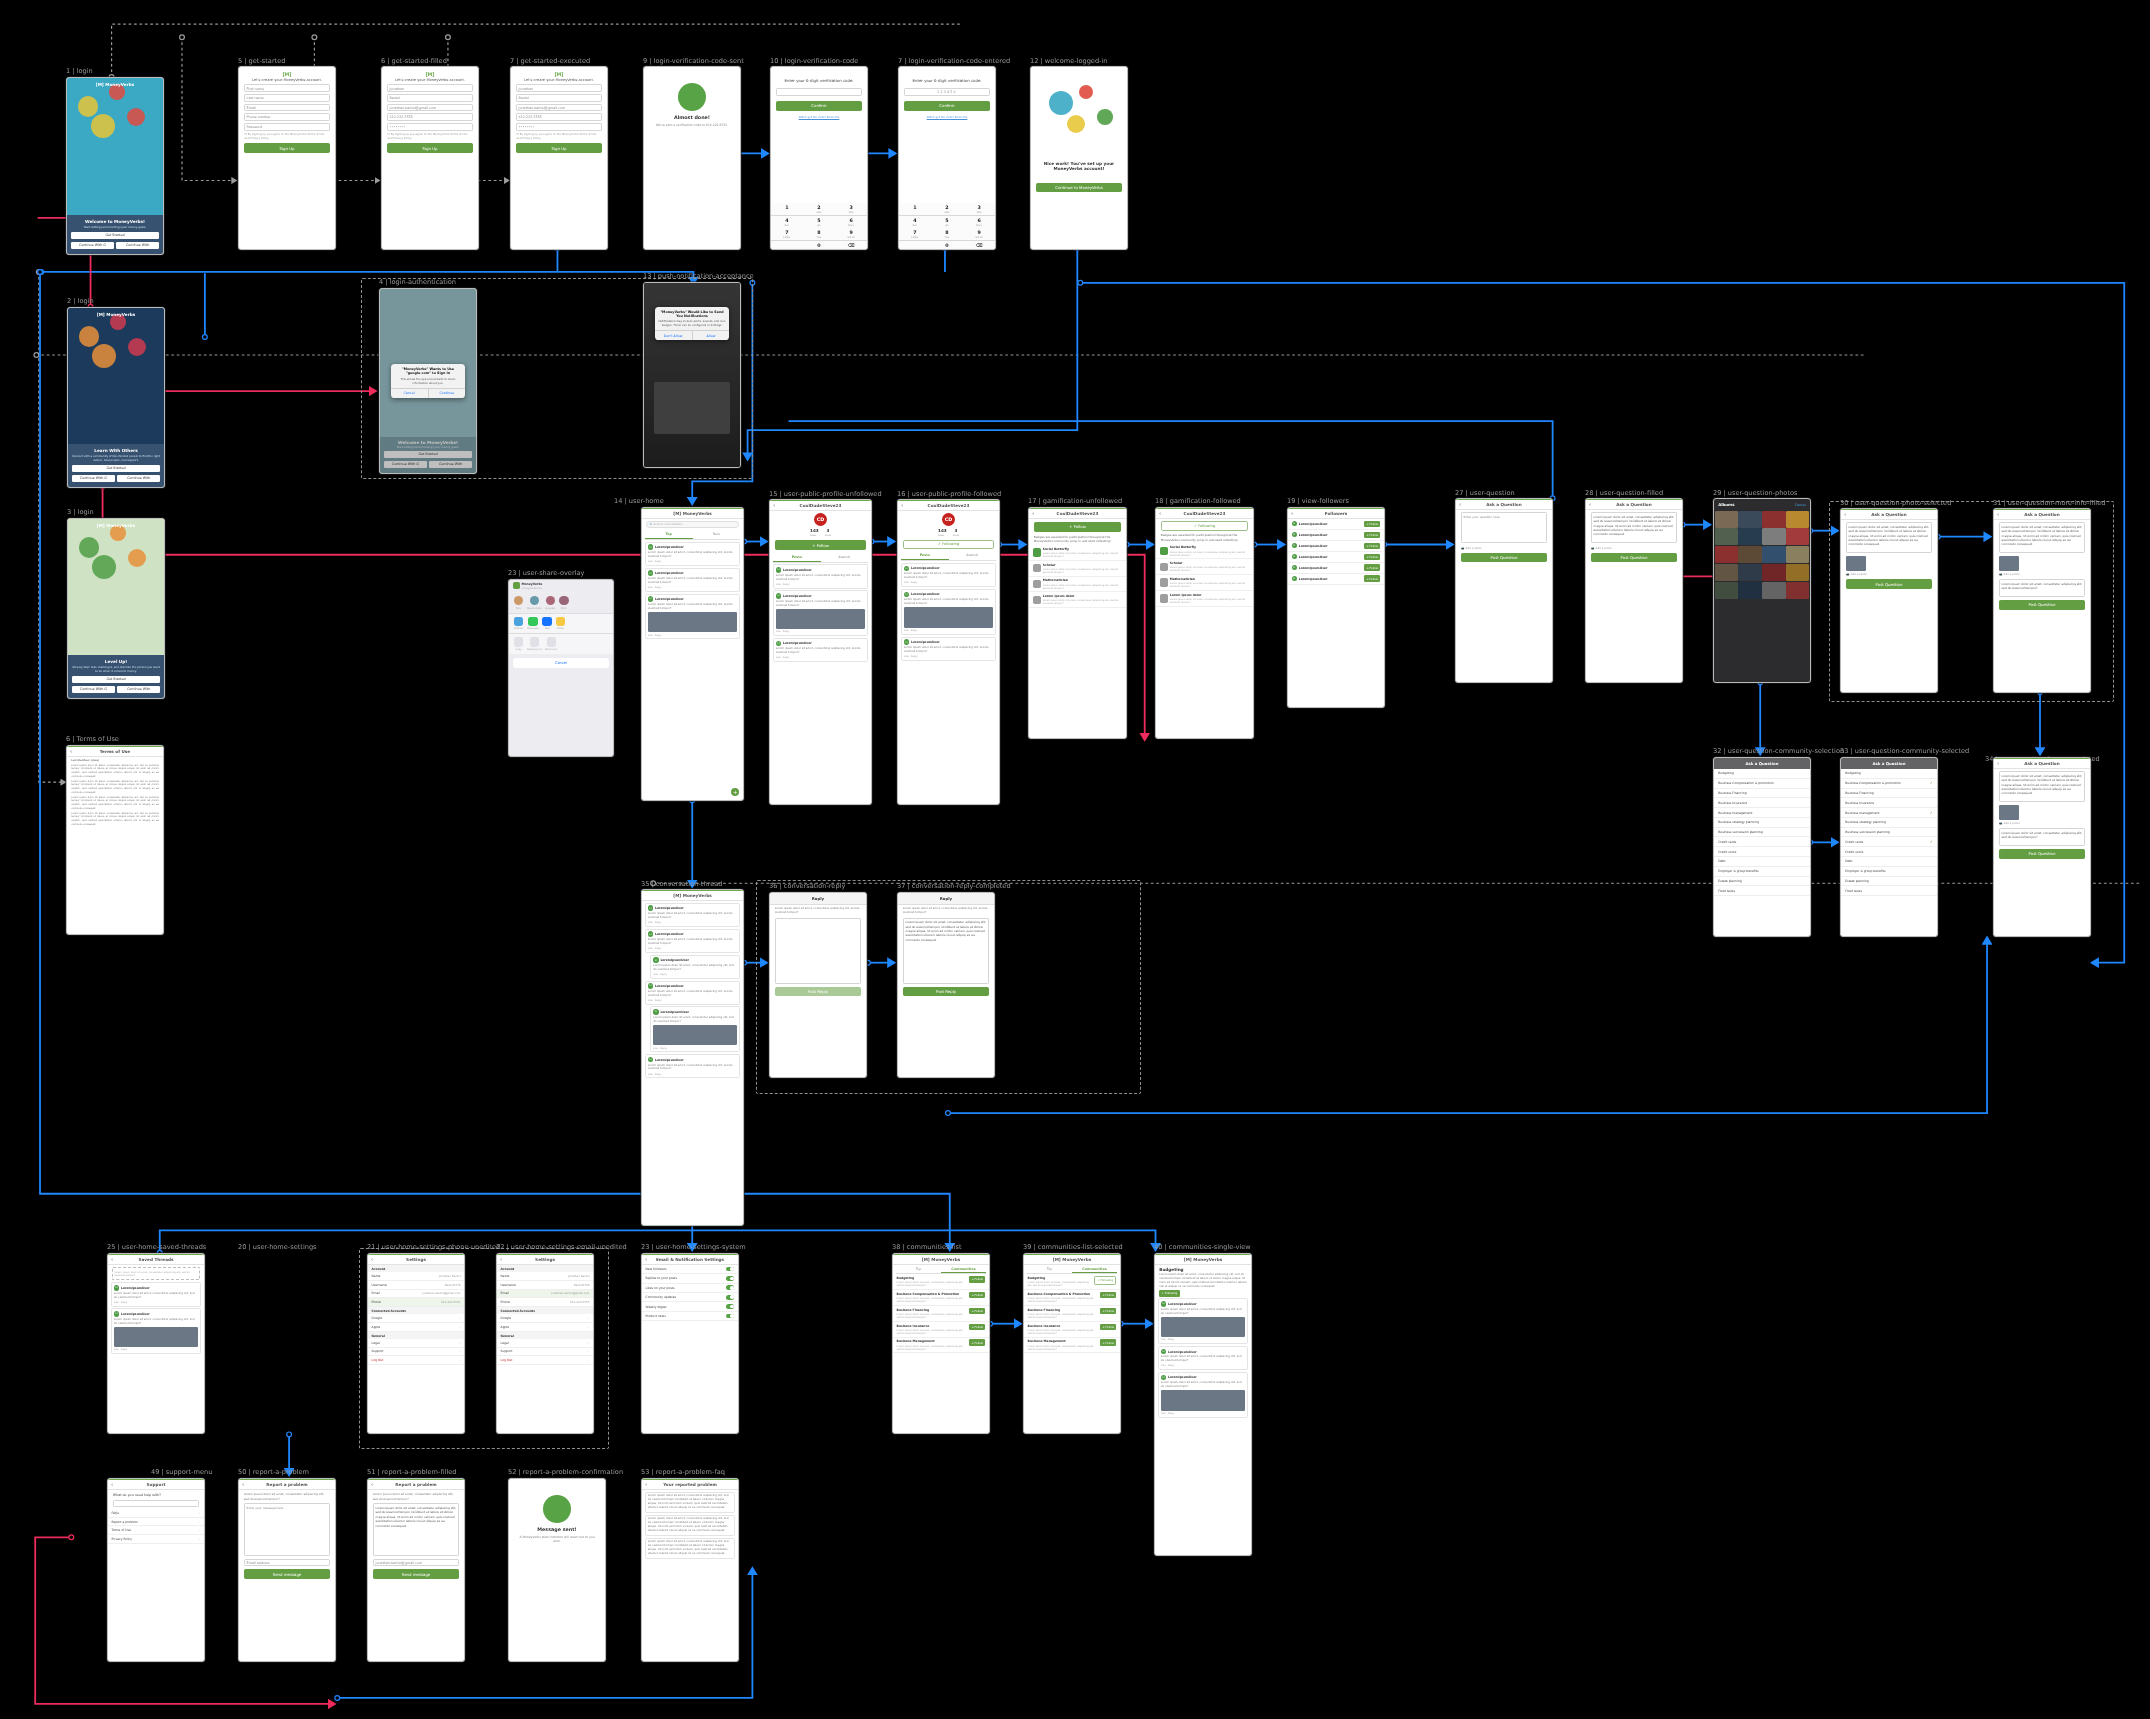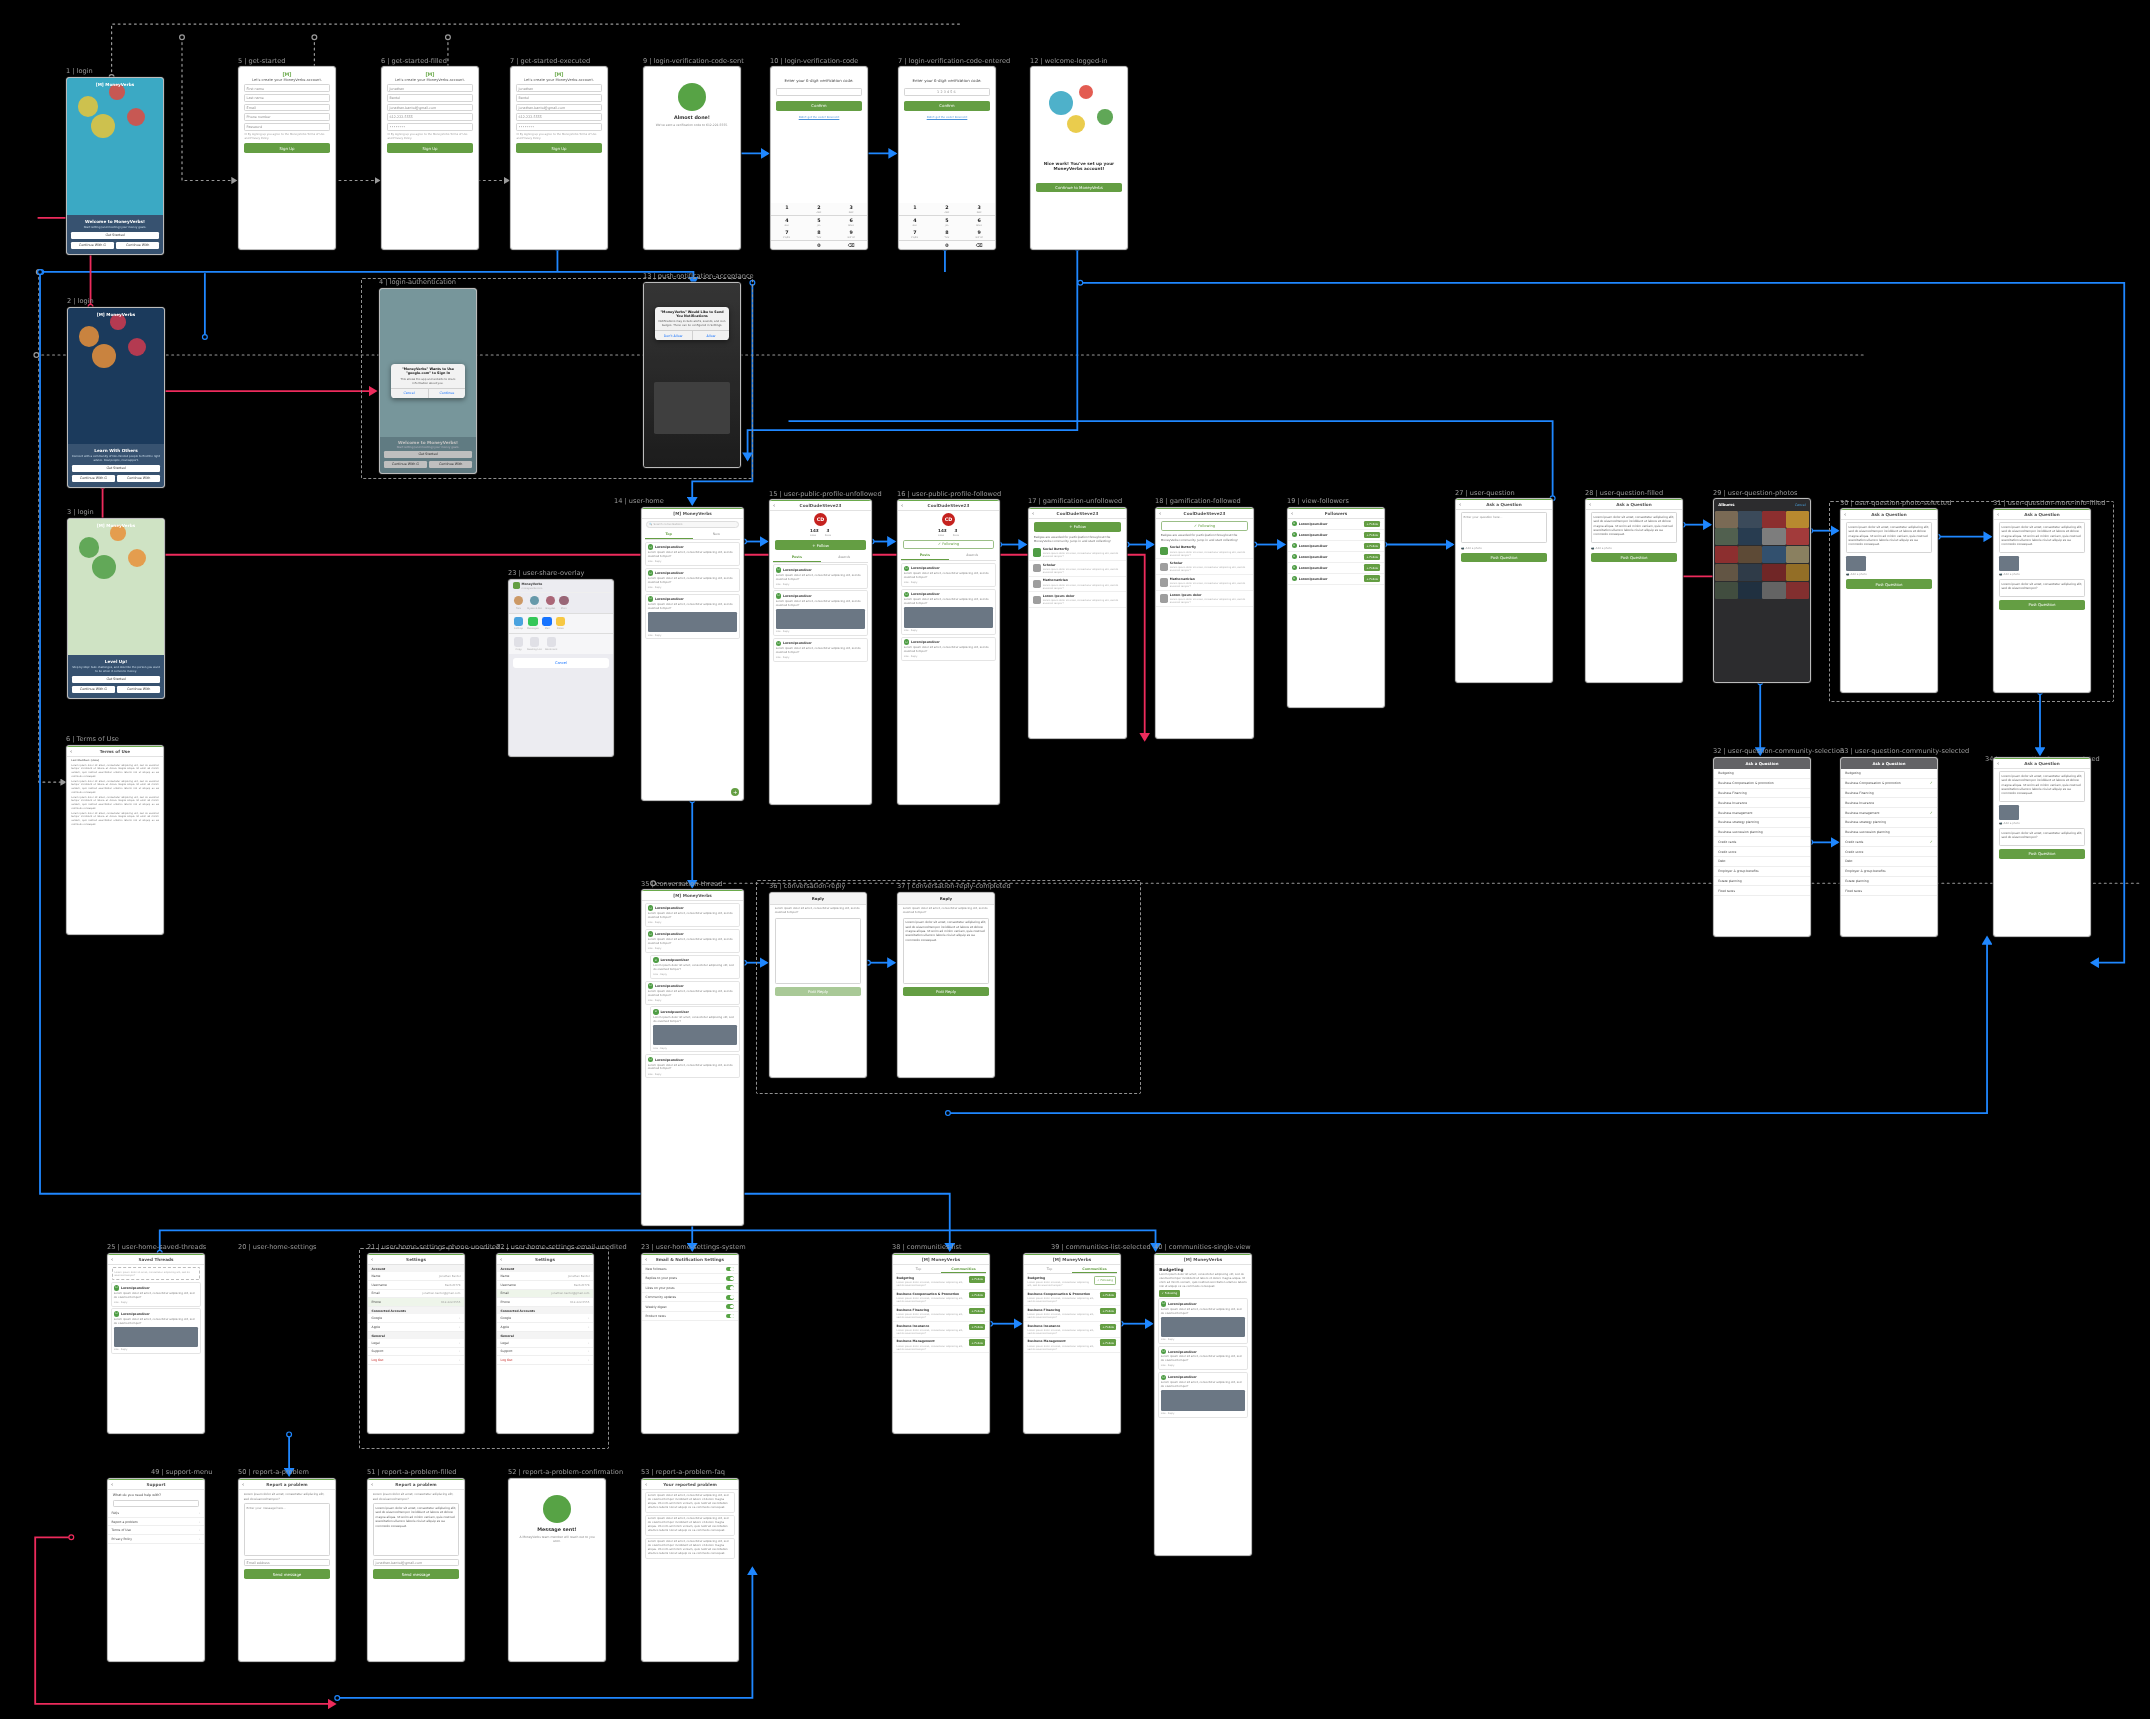--- a/index.html
+++ b/index.html
@@ -1151,21 +1151,21 @@
         <div class="fbtn">+ Follow</div>
       </div>
       <div class="lrow" style="align-items: flex-start;">
         <div class="grow">
           <div class="uname">Business Management</div>
           <div class="meta">Lorem ipsum dolor sit amet, consectetur adipiscing elit, sed do eiusmod tempor?</div>
         </div>
         <div class="fbtn">+ Follow</div>
       </div>
     </div>
-    <div class="lbl" style="left: 1023px; top: 1243px; margin-left: 28px;">39 | communities-list-selected</div>
+    <div class="lbl" style="left: 1023px; top: 1243px;">39 | communities-list-selected</div>
     <div class="scr" style="left: 1023px; top: 1253px; width: 96px; height: 179px;">
       <div class="hdr">
         <div>[M] MoneyVerbs</div>
       </div>
       <div class="tabs">
         <div class="tab">Top</div>
         <div class="tab on">Communities</div>
       </div>
       <div class="lrow" style="align-items: flex-start;">
         <div class="grow">

